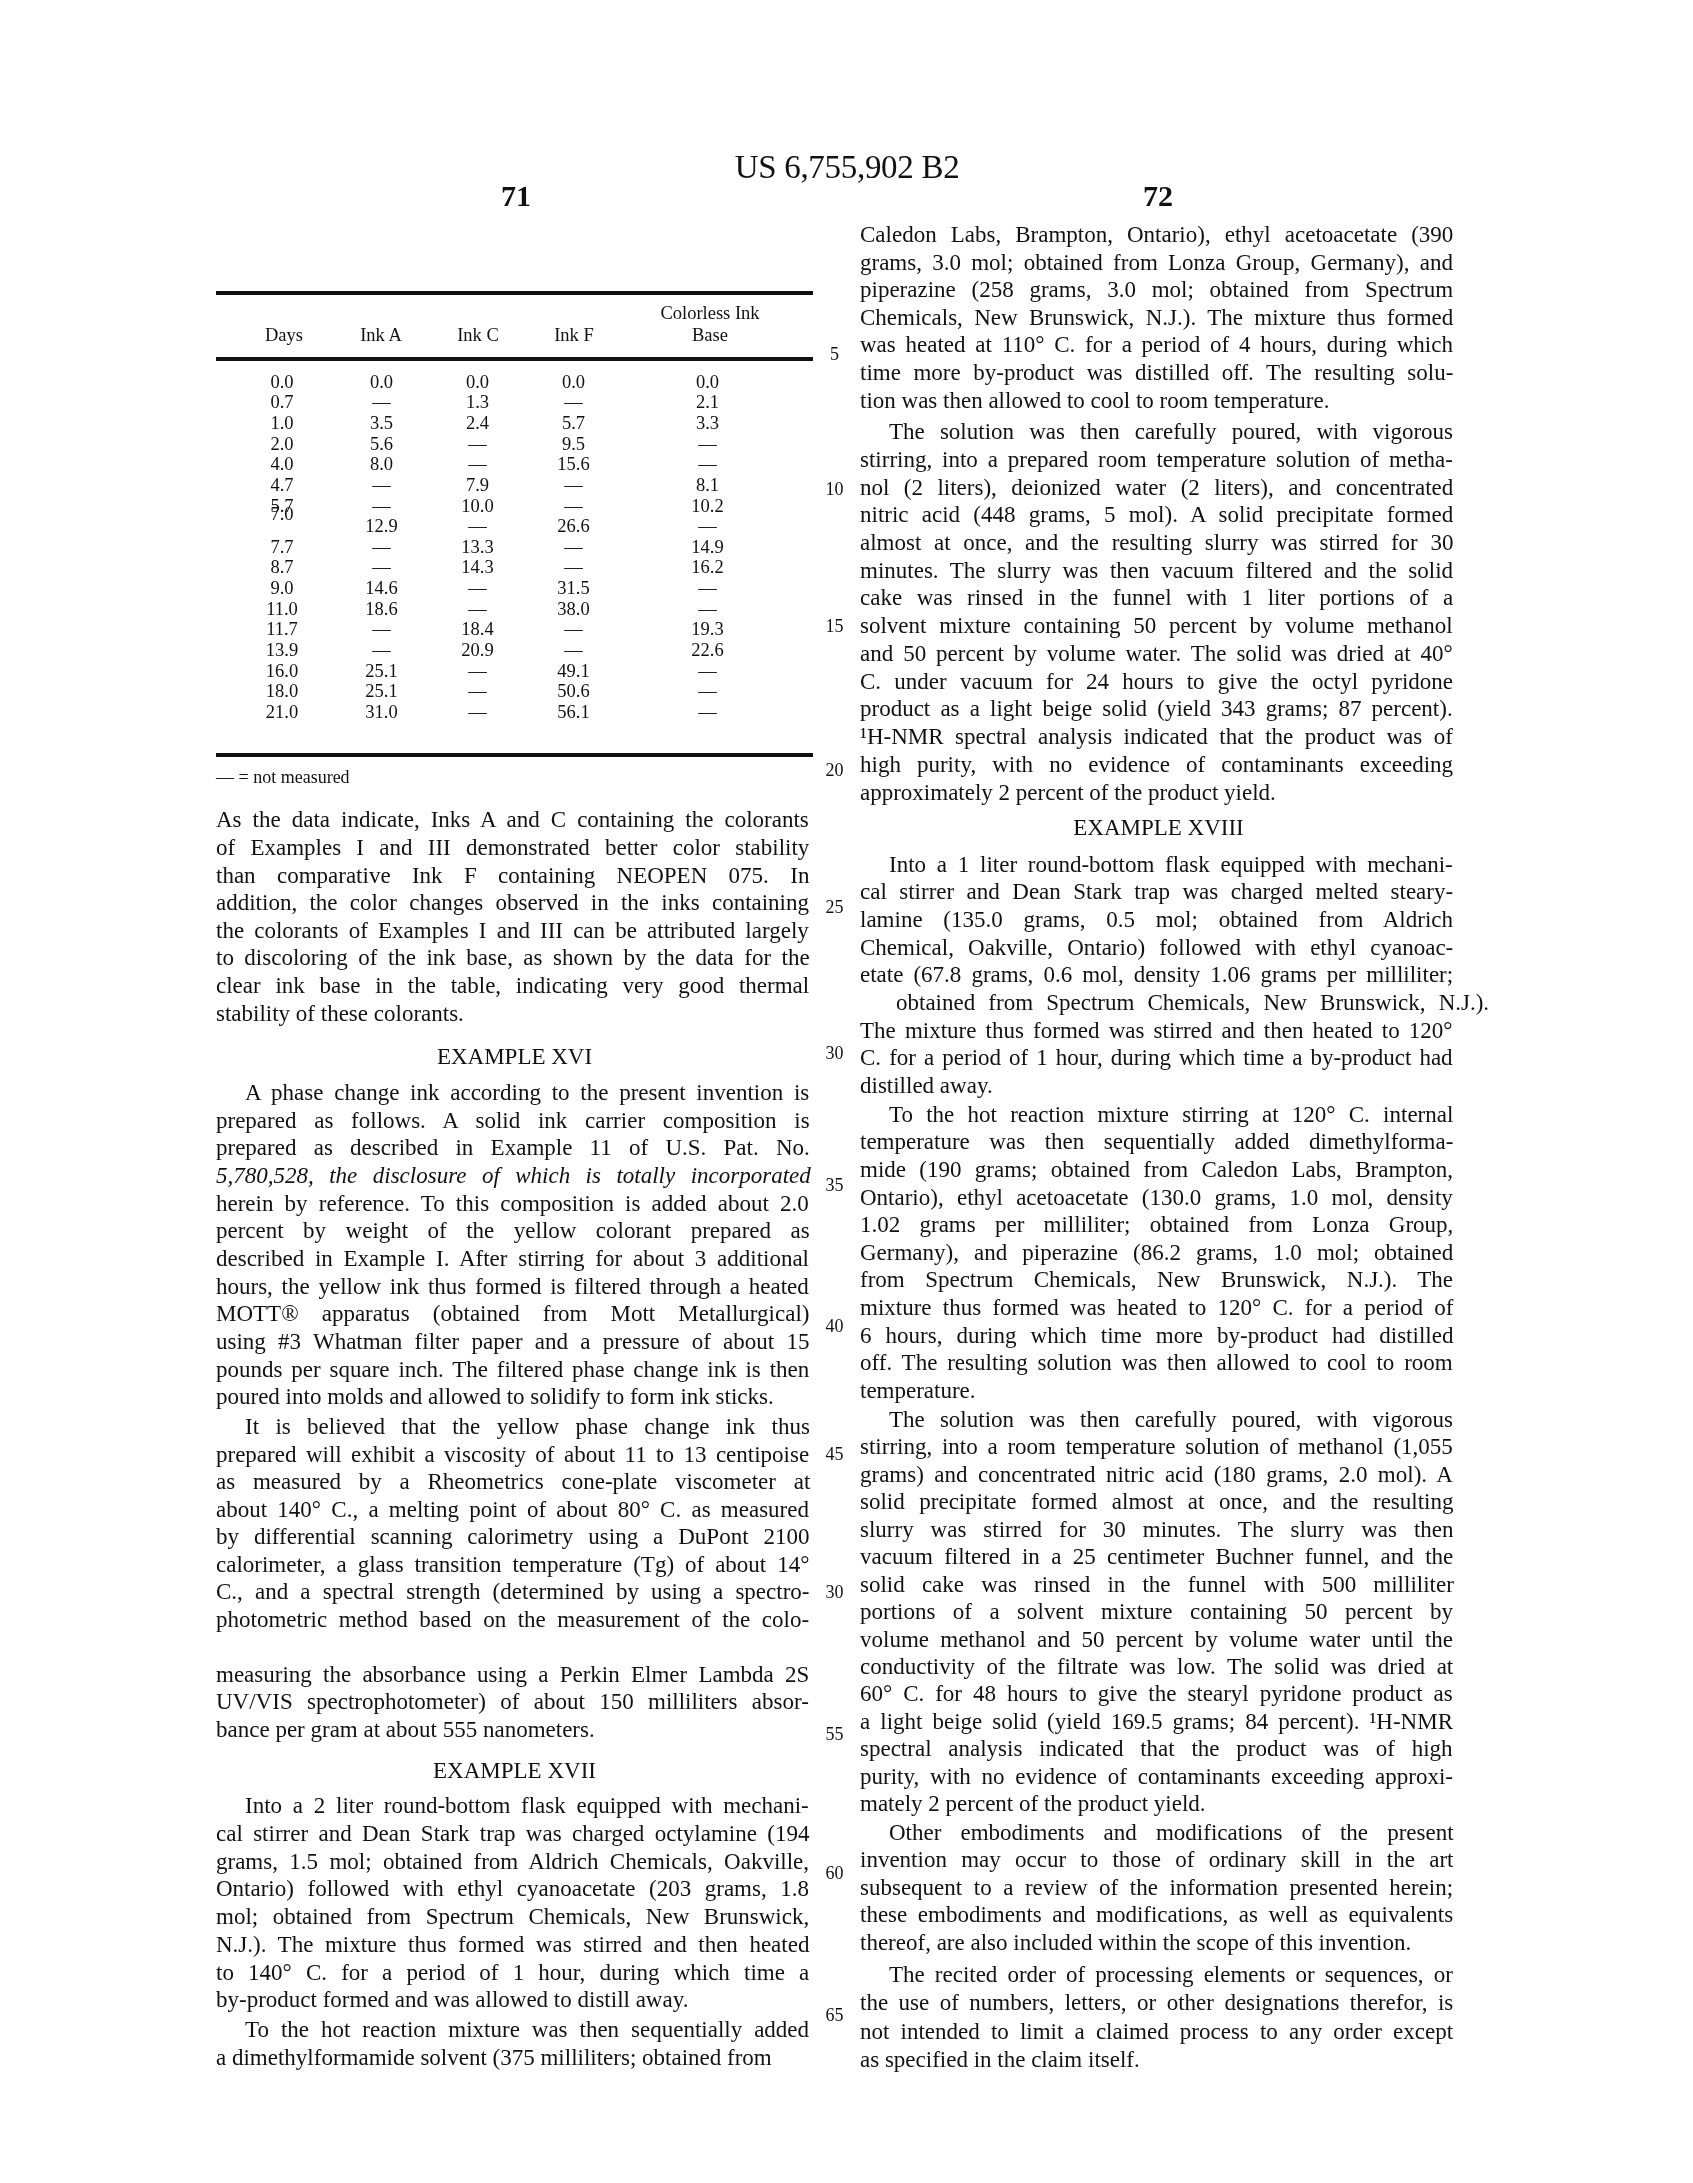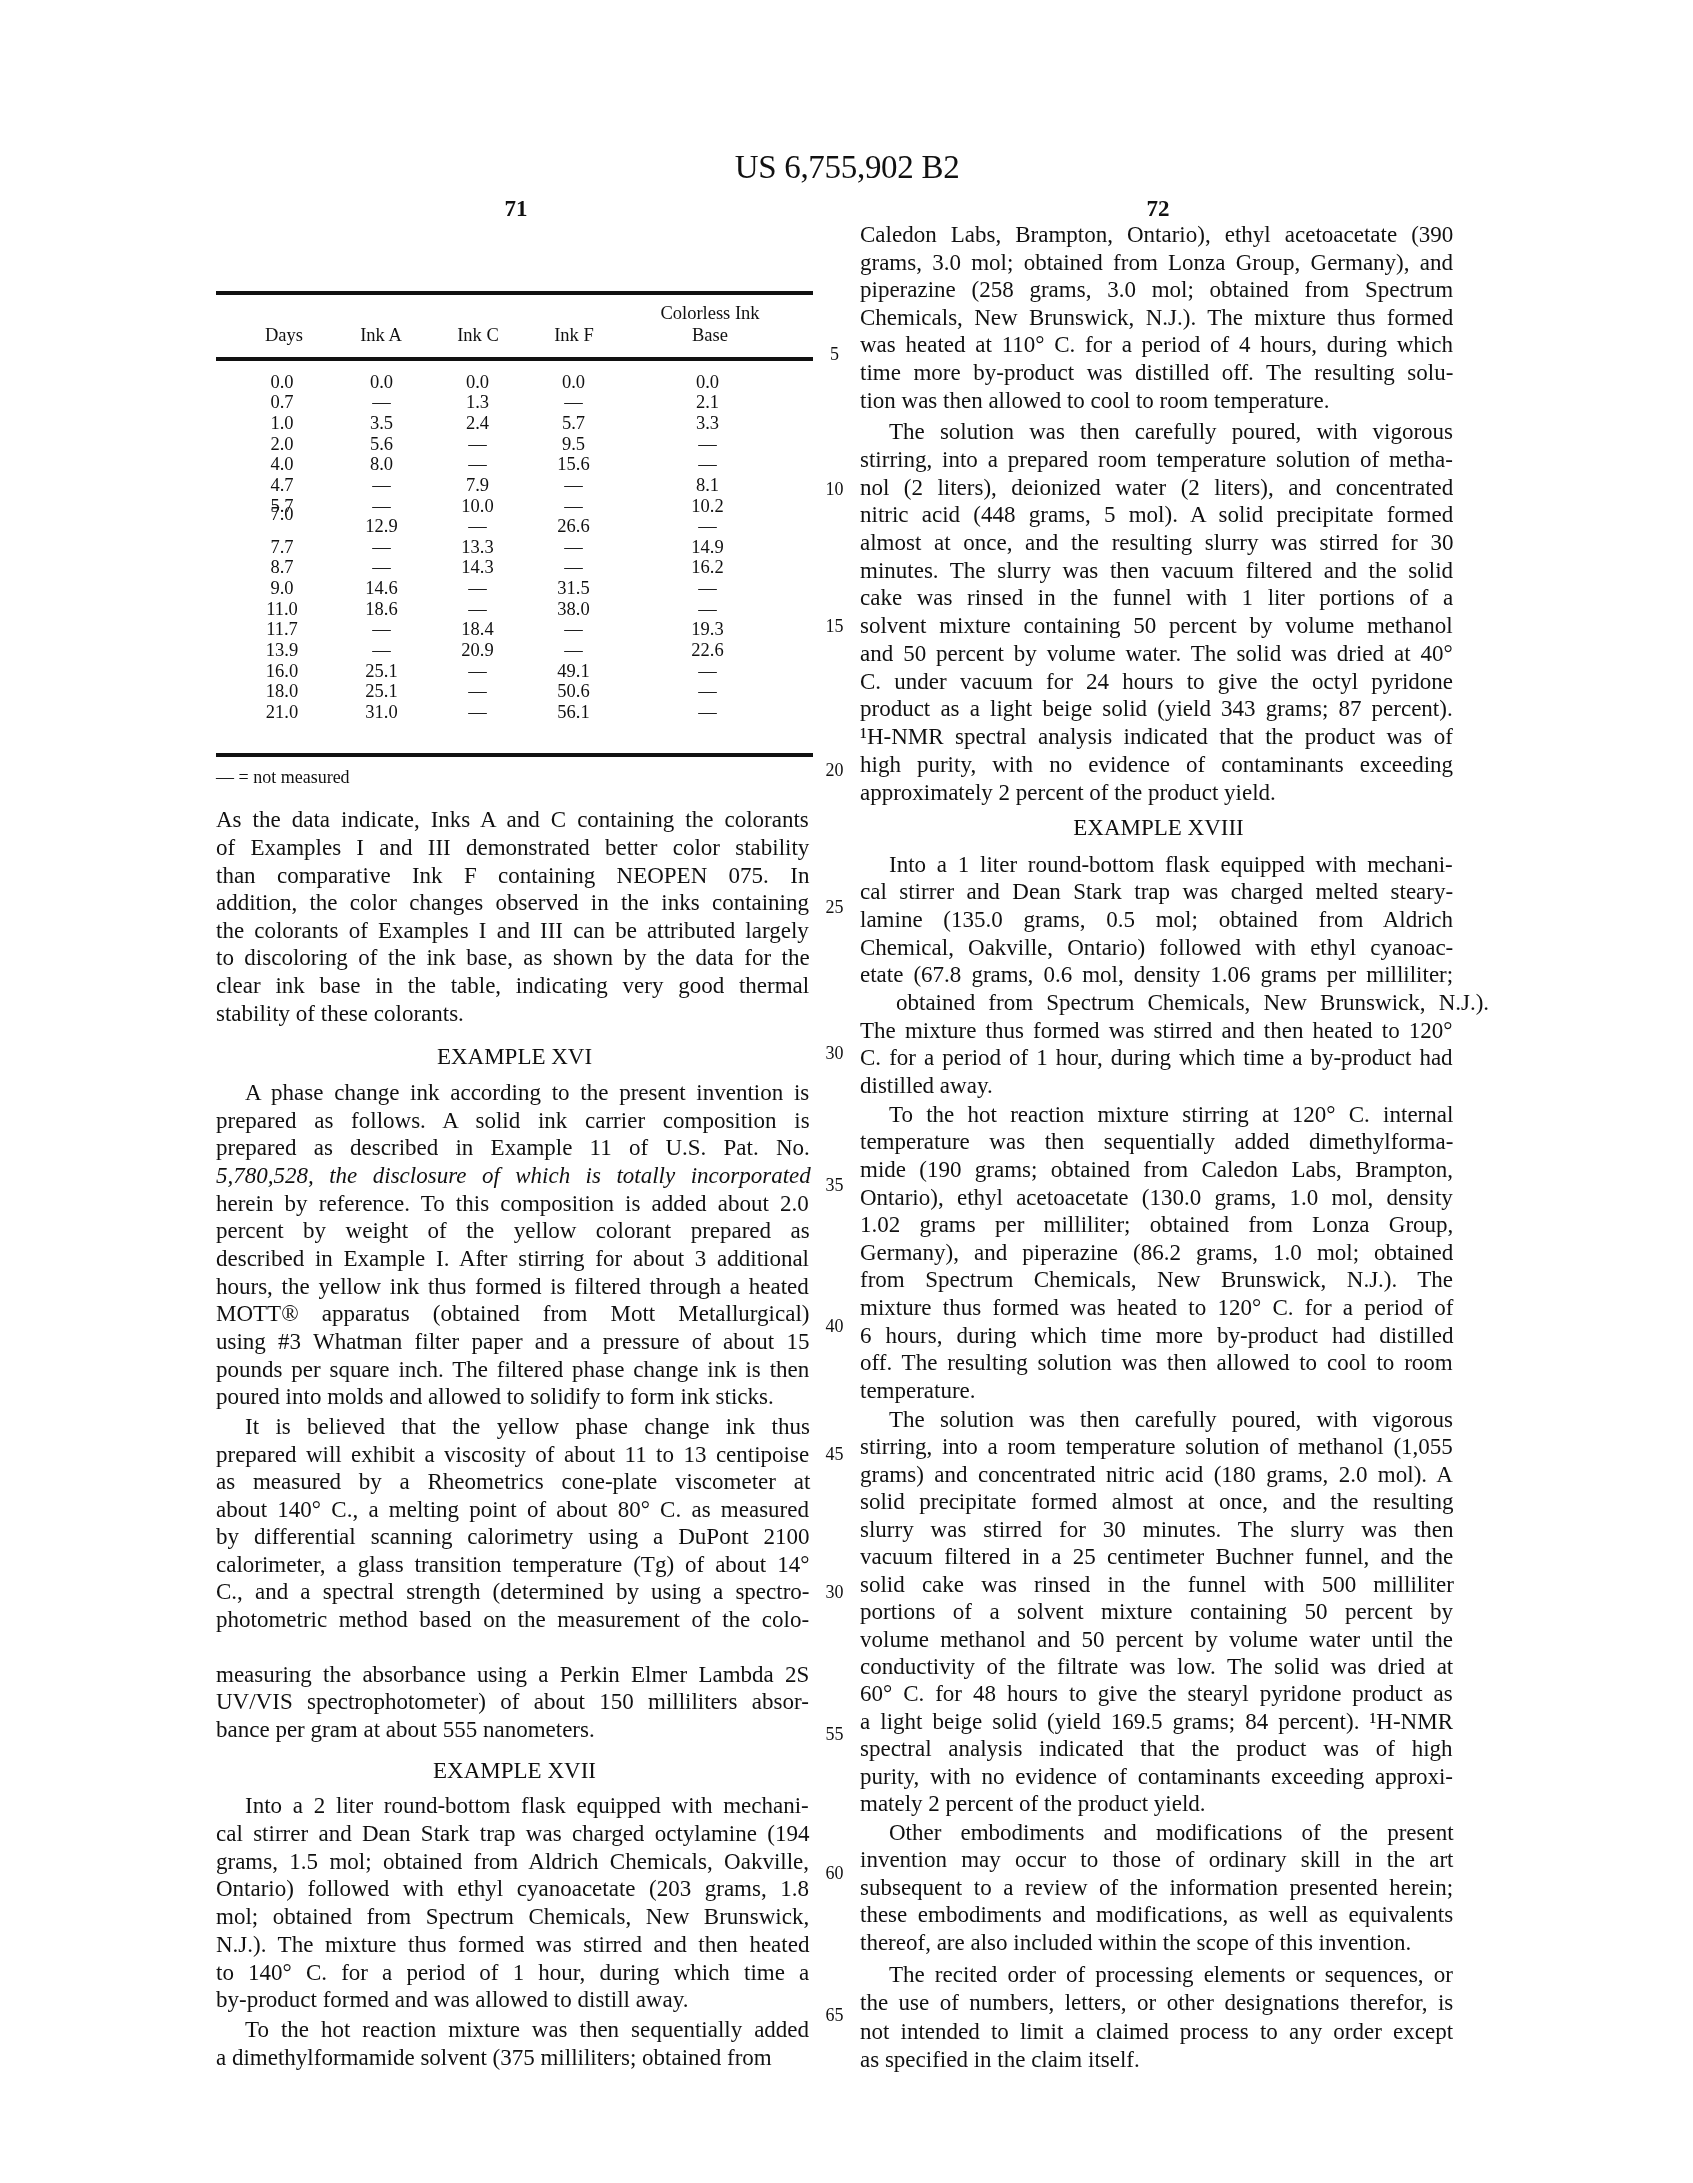--- a/index.html
+++ b/index.html
@@ -1,20 +1,20 @@
 <!DOCTYPE html>
 <html style="font-size:10.6px"><head>
 <meta charset="utf-8">
 <style>
   html, body { margin: 0; padding: 0; background: #ffffff; }
   body { width: 1694px; height: 2183px; position: relative; overflow: hidden;
          font-family: "Liberation Serif", "DejaVu Serif", serif; color: #111111; }
   .abs { position: absolute; }
   .hdr-patent { left: 0; width: 1694px; top: 147px; text-align: center; font-size: 33px; line-height: 40px; letter-spacing: -0.3px; }
-  .colnum { top: 189px; font-size: 23px; font-weight: bold; line-height: 40px; text-align: center; width: 132px; }
+  .colnum { top: 176px; font-size: 30px; font-weight: bold; line-height: 40px; text-align: center; width: 132px; }
   .col { width: 597px; font-size: 23px; }
   .line { position: absolute; left: 0; width: 597px; height: 28px; line-height: 28px; white-space: nowrap; }
   .line.j { text-align: justify; text-align-last: justify; white-space: normal; overflow: hidden; }
   .line.indent { padding-left: 29px; width: 568px; }
   .heading { position: absolute; left: 0; width: 597px; text-align: center; font-size: 23px; line-height: 28px; }
   .lnum { position: absolute; font-size: 18px; line-height: 20px; width: 33px; text-align: center; }
   
   .tbl { left: 216px; top: 291px; width: 597px; }
   .rule { position: absolute; left: 0; width: 597px; height: 4px; background: #111; }
   .th { position: absolute; font-size: 18.5px; line-height: 22.5px; text-align: center; width: 132px; }

